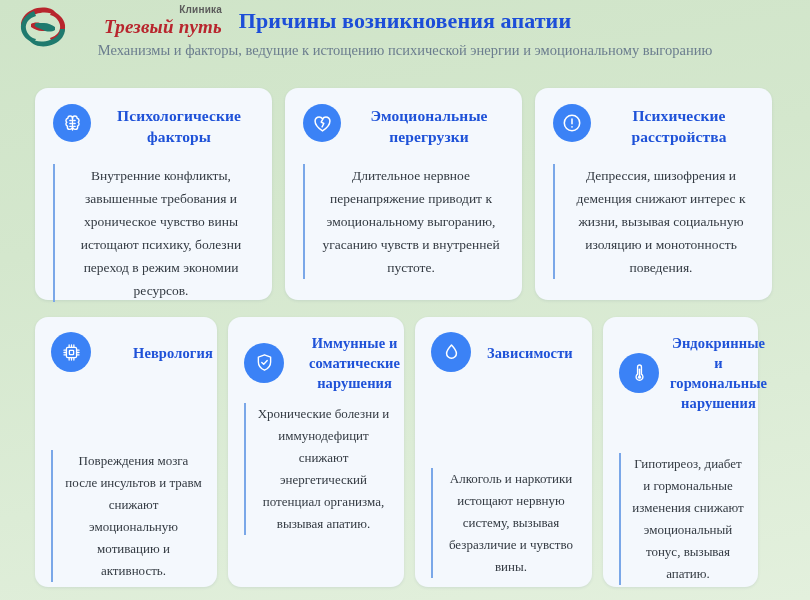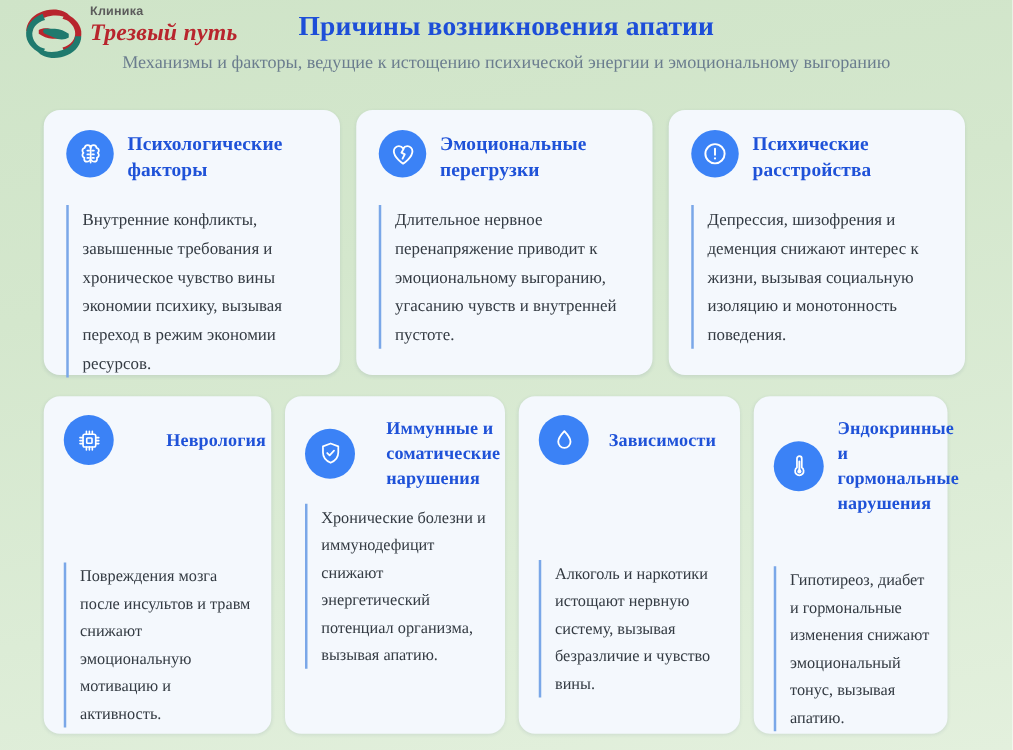--- a/index.html
+++ b/index.html
@@ -20,20 +20,21 @@
     position: relative;
     height: 72px;
     padding: 0;
   }
   .logo {
     position: absolute;
     left: 12px;
     top: 2px;
     width: 200px;
     height: 52px;
+    text-align: right;
   }
   .logo-mark {
     position: absolute;
     left: 0;
     top: 3px;
     width: 62px;
     height: 44px;
   }
   .logo-text {
     position: absolute;
@@ -75,20 +76,21 @@
     font-size: 14.5px;
     color: #6b7d8e;
     line-height: 20px;
     padding-top: 4px;
   }
 
   
   .row {
     display: flex;
     box-sizing: border-box;
+    text-align: center;
   }
   .row-one {
     padding: 16px 30px 0 35px;
     gap: 13px;
   }
   .row-two {
     padding: 17px 30px 0 35px;
     gap: 11px;
   }
   .card {
@@ -164,21 +166,21 @@
     margin-top: 17px;
   }
   .row-two .card-body {
     font-size: 13px;
     line-height: 22px;
   }
 
   
   .body-neuro  { margin-top: 78px; }
   .body-immun  { margin-top: 10px; }
-  .body-depend { margin-top: 76px; }
+  .body-depend { margin-top: 96px; }
   .body-endo   { margin-top: 40px; }
 
   
   .head-endo { align-items: center; }
   .head-immun { align-items: center; gap: 25px; }
   .head-neuro { align-items: center; gap: 42px; }
   .head-depend { align-items: center; gap: 16px; }
 </style>
 </head>
 <body>
@@ -213,21 +215,21 @@
       <div class="icon-circle">
         <svg viewBox="0 0 24 24" width="21" height="21" fill="none" stroke="#ffffff" stroke-width="1.6" stroke-linecap="round" stroke-linejoin="round" aria-hidden="true">
           <path d="M12 4.5v15"></path>
           <path d="M12 6c0-1.4-1.2-2.5-2.7-2.5S6.7 4.6 6.7 6C5.4 6.2 4.5 7.3 4.5 8.6c0 .8.4 1.5 1 2-.6.5-1 1.2-1 2 0 1.2.8 2.2 1.9 2.5-.2.3-.3.7-.3 1.1 0 1.4 1.2 2.5 2.7 2.5 1.1 0 2-.6 2.5-1.5"></path>
           <path d="M12 6c0-1.4 1.2-2.5 2.7-2.5S17.3 4.6 17.3 6c1.3.2 2.2 1.3 2.2 2.6 0 .8-.4 1.5-1 2 .6.5 1 1.2 1 2 0 1.2-.8 2.2-1.9 2.5.2.3.3.7.3 1.1 0 1.4-1.2 2.5-2.7 2.5-1.1 0-2-.6-2.5-1.5"></path>
           <path d="M9 8.5h1.6M9 12h1.6M9 15.3h1.6M13.4 8.5H15M13.4 12H15M13.4 15.3H15"></path>
         </svg>
       </div>
       <div class="card-title">Психологические факторы</div>
     </div>
-    <div class="card-body">Внутренние конфликты, завышенные требования и хроническое чувство вины экономии психику, вызывая переход в режим экономии ресурсов.</div>
+    <div class="card-body">Внутренние конфликты, завышенные требования и хроническое чувство вины истощают психику, болезни переход в режим экономии ресурсов.</div>
   </div>
 
   <div class="card">
     <div class="card-head">
       <div class="icon-circle">
         <svg viewBox="0 0 24 24" width="21" height="21" fill="none" stroke="#ffffff" stroke-width="1.7" stroke-linecap="round" stroke-linejoin="round" aria-hidden="true">
           <path d="M12 20.5S3.5 15 3.5 9.2A4.7 4.7 0 0 1 8.2 4.5c1.7 0 3 .9 3.8 2.2.8-1.3 2.1-2.2 3.8-2.2a4.7 4.7 0 0 1 4.7 4.7c0 5.8-8.5 11.3-8.5 11.3z"></path>
           <path d="M12.5 6.8l-2 3.6 3 1.6-2 3.9"></path>
         </svg>
       </div>

